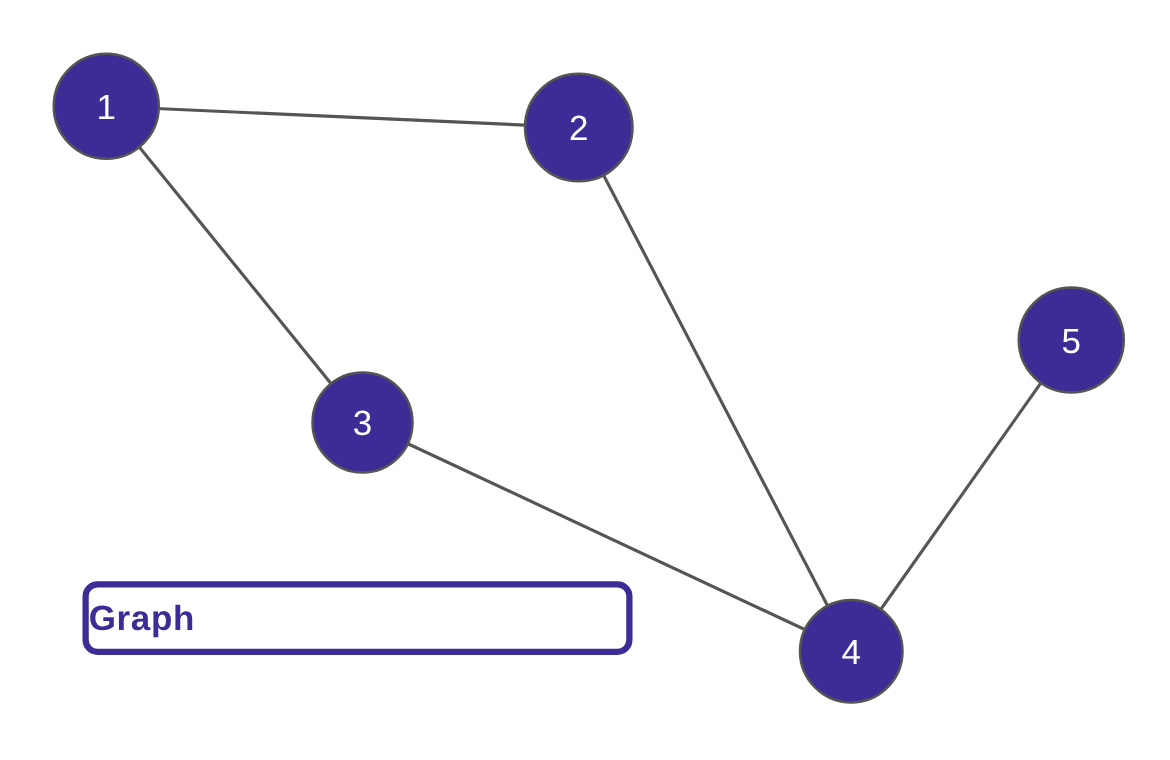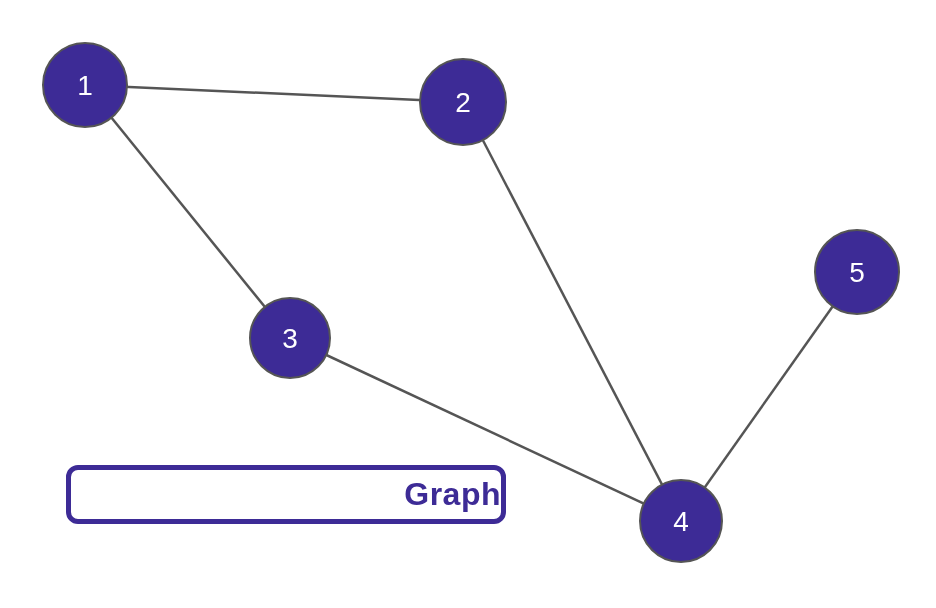--- a/index.html
+++ b/index.html
@@ -29,23 +29,23 @@
     text-anchor:middle;
   }
   .graph-label-box{
     position:absolute;
     left:66px;top:465px;
     width:440px;height:59px;
     box-sizing:border-box;
     border:5px solid var(--accent);
     border-radius:12px;
     background:var(--bg);
-    display:flex;align-items:center;justify-content:flex-end;
+    display:flex;align-items:center;justify-content:flex-start;
     color:var(--accent);
-    font-size:32px;
+    font-size:28px;
     font-weight:bold;
     letter-spacing:0.5px;
   }
 </style>
 </head>
 <body>
 
 <div class="canvas-wrap">
   <svg width="936" height="608" viewBox="0 0 936 608">
     <g>

